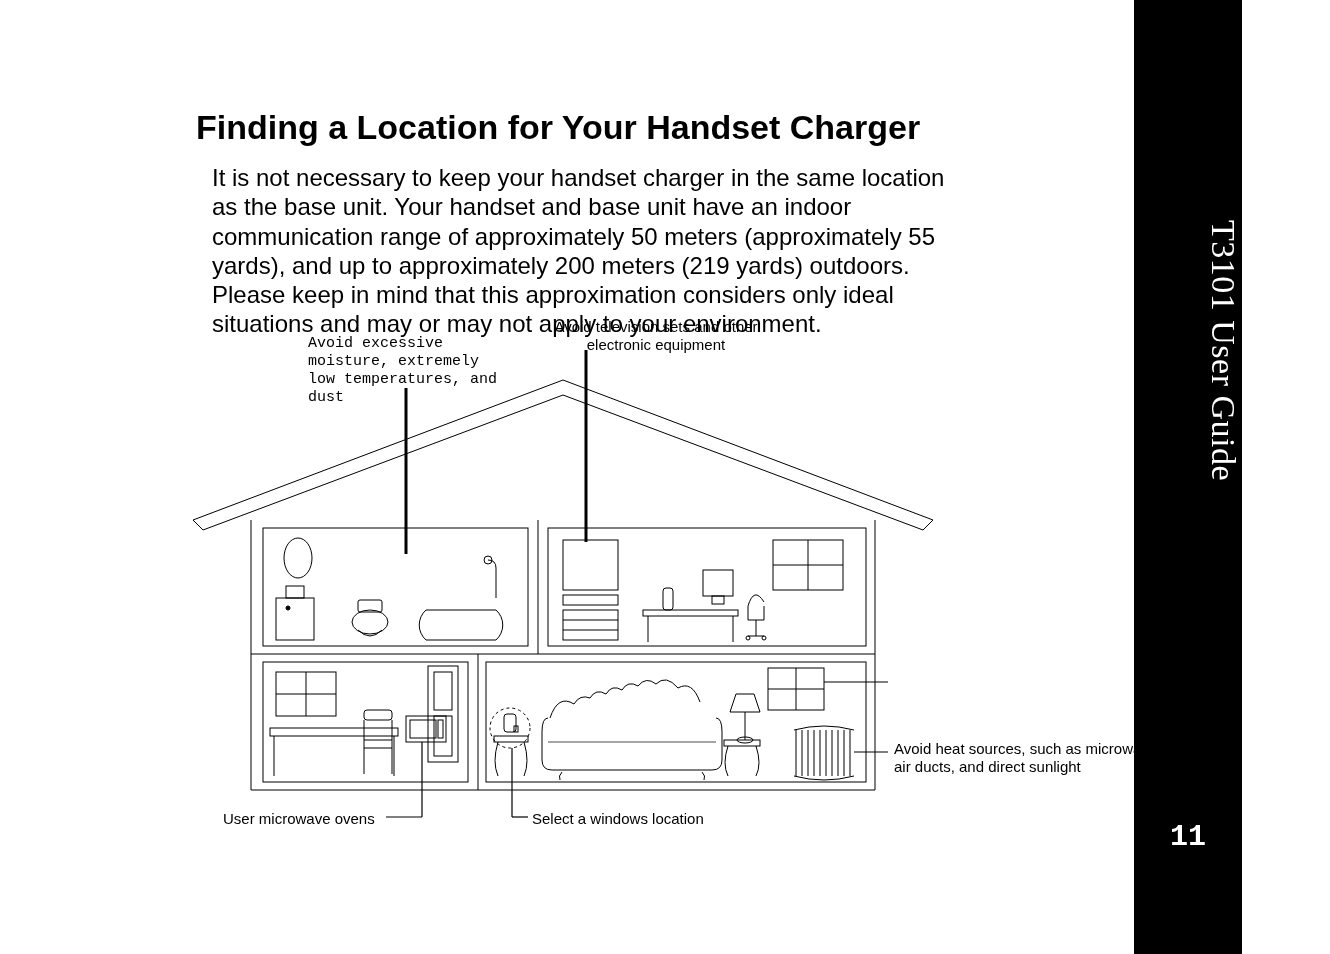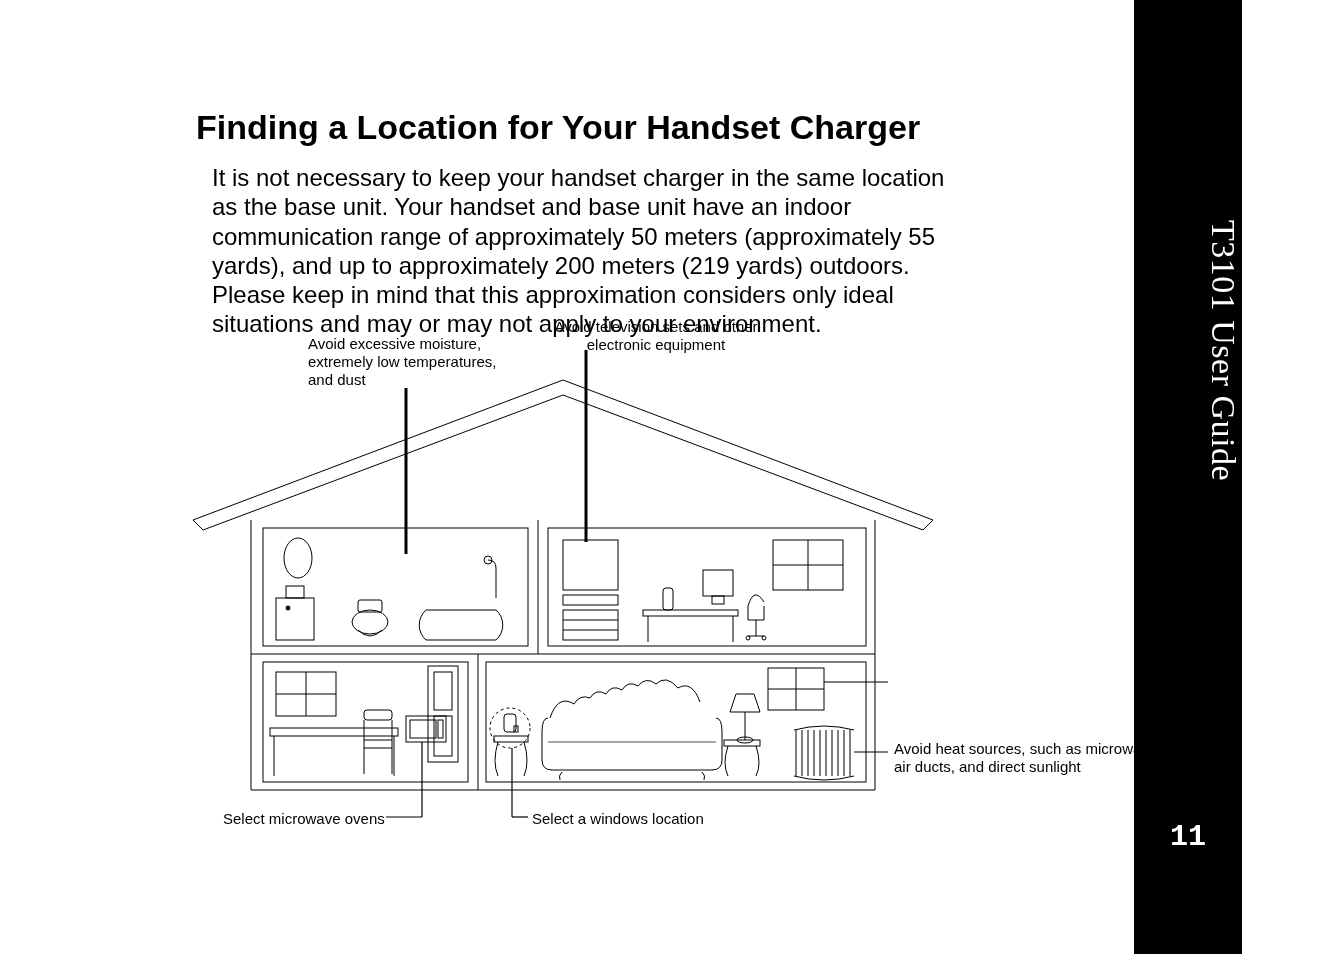--- a/index.html
+++ b/index.html
@@ -20,24 +20,24 @@
 
 <div class="page">
   <div class="outer">
     <div class="content">
       <h1 class="heading">Finding a Location for Your Handset Charger</h1>
       <p class="body">It is not necessary to keep your handset charger in the same location as the base unit. Your handset and base unit have an indoor communication range of approximately 50 meters (approximately 55 yards), and up to approximately 200 meters (219 yards) outdoors. Please keep in mind that this approximation considers only ideal situations and may or may not apply to your environment.</p>
     </div>
 
     <div class="diagram">
 
-      <div class="callout" style="left:120px;top:25px;width:200px;">Avoid excessive moisture, extremely low temperatures, and dust</div>
+      <div class="callout" style="left:120px;top:25px;width:200px;font-family:Liberation Mono, monospace;">Avoid excessive moisture, extremely low temperatures, and dust</div>
       <div class="callout" style="left:358px;top:8px;width:220px;text-align:center;">Avoid television sets and other electronic equipment</div>
       <div class="callout" style="left:706px;top:430px;width:280px;">Avoid heat sources, such as microwave, air ducts, and direct sunlight</div>
-      <div class="callout" style="left:35px;top:500px;">Select microwave ovens</div>
+      <div class="callout" style="left:35px;top:500px;">User microwave ovens</div>
       <div class="callout" style="left:344px;top:500px;">Select a windows location</div>
 
       <svg width="1000" height="540" viewBox="0 0 1000 540">
         <g stroke="#000" fill="none" stroke-width="1">
 
           <polygon points="375,70 745,210 735,220 375,85 15,220 5,210" fill="#fff"></polygon>
           <line x1="63" y1="210" x2="63" y2="480"></line>
           <line x1="687" y1="210" x2="687" y2="480"></line>
           <line x1="63" y1="480" x2="687" y2="480"></line>
 

